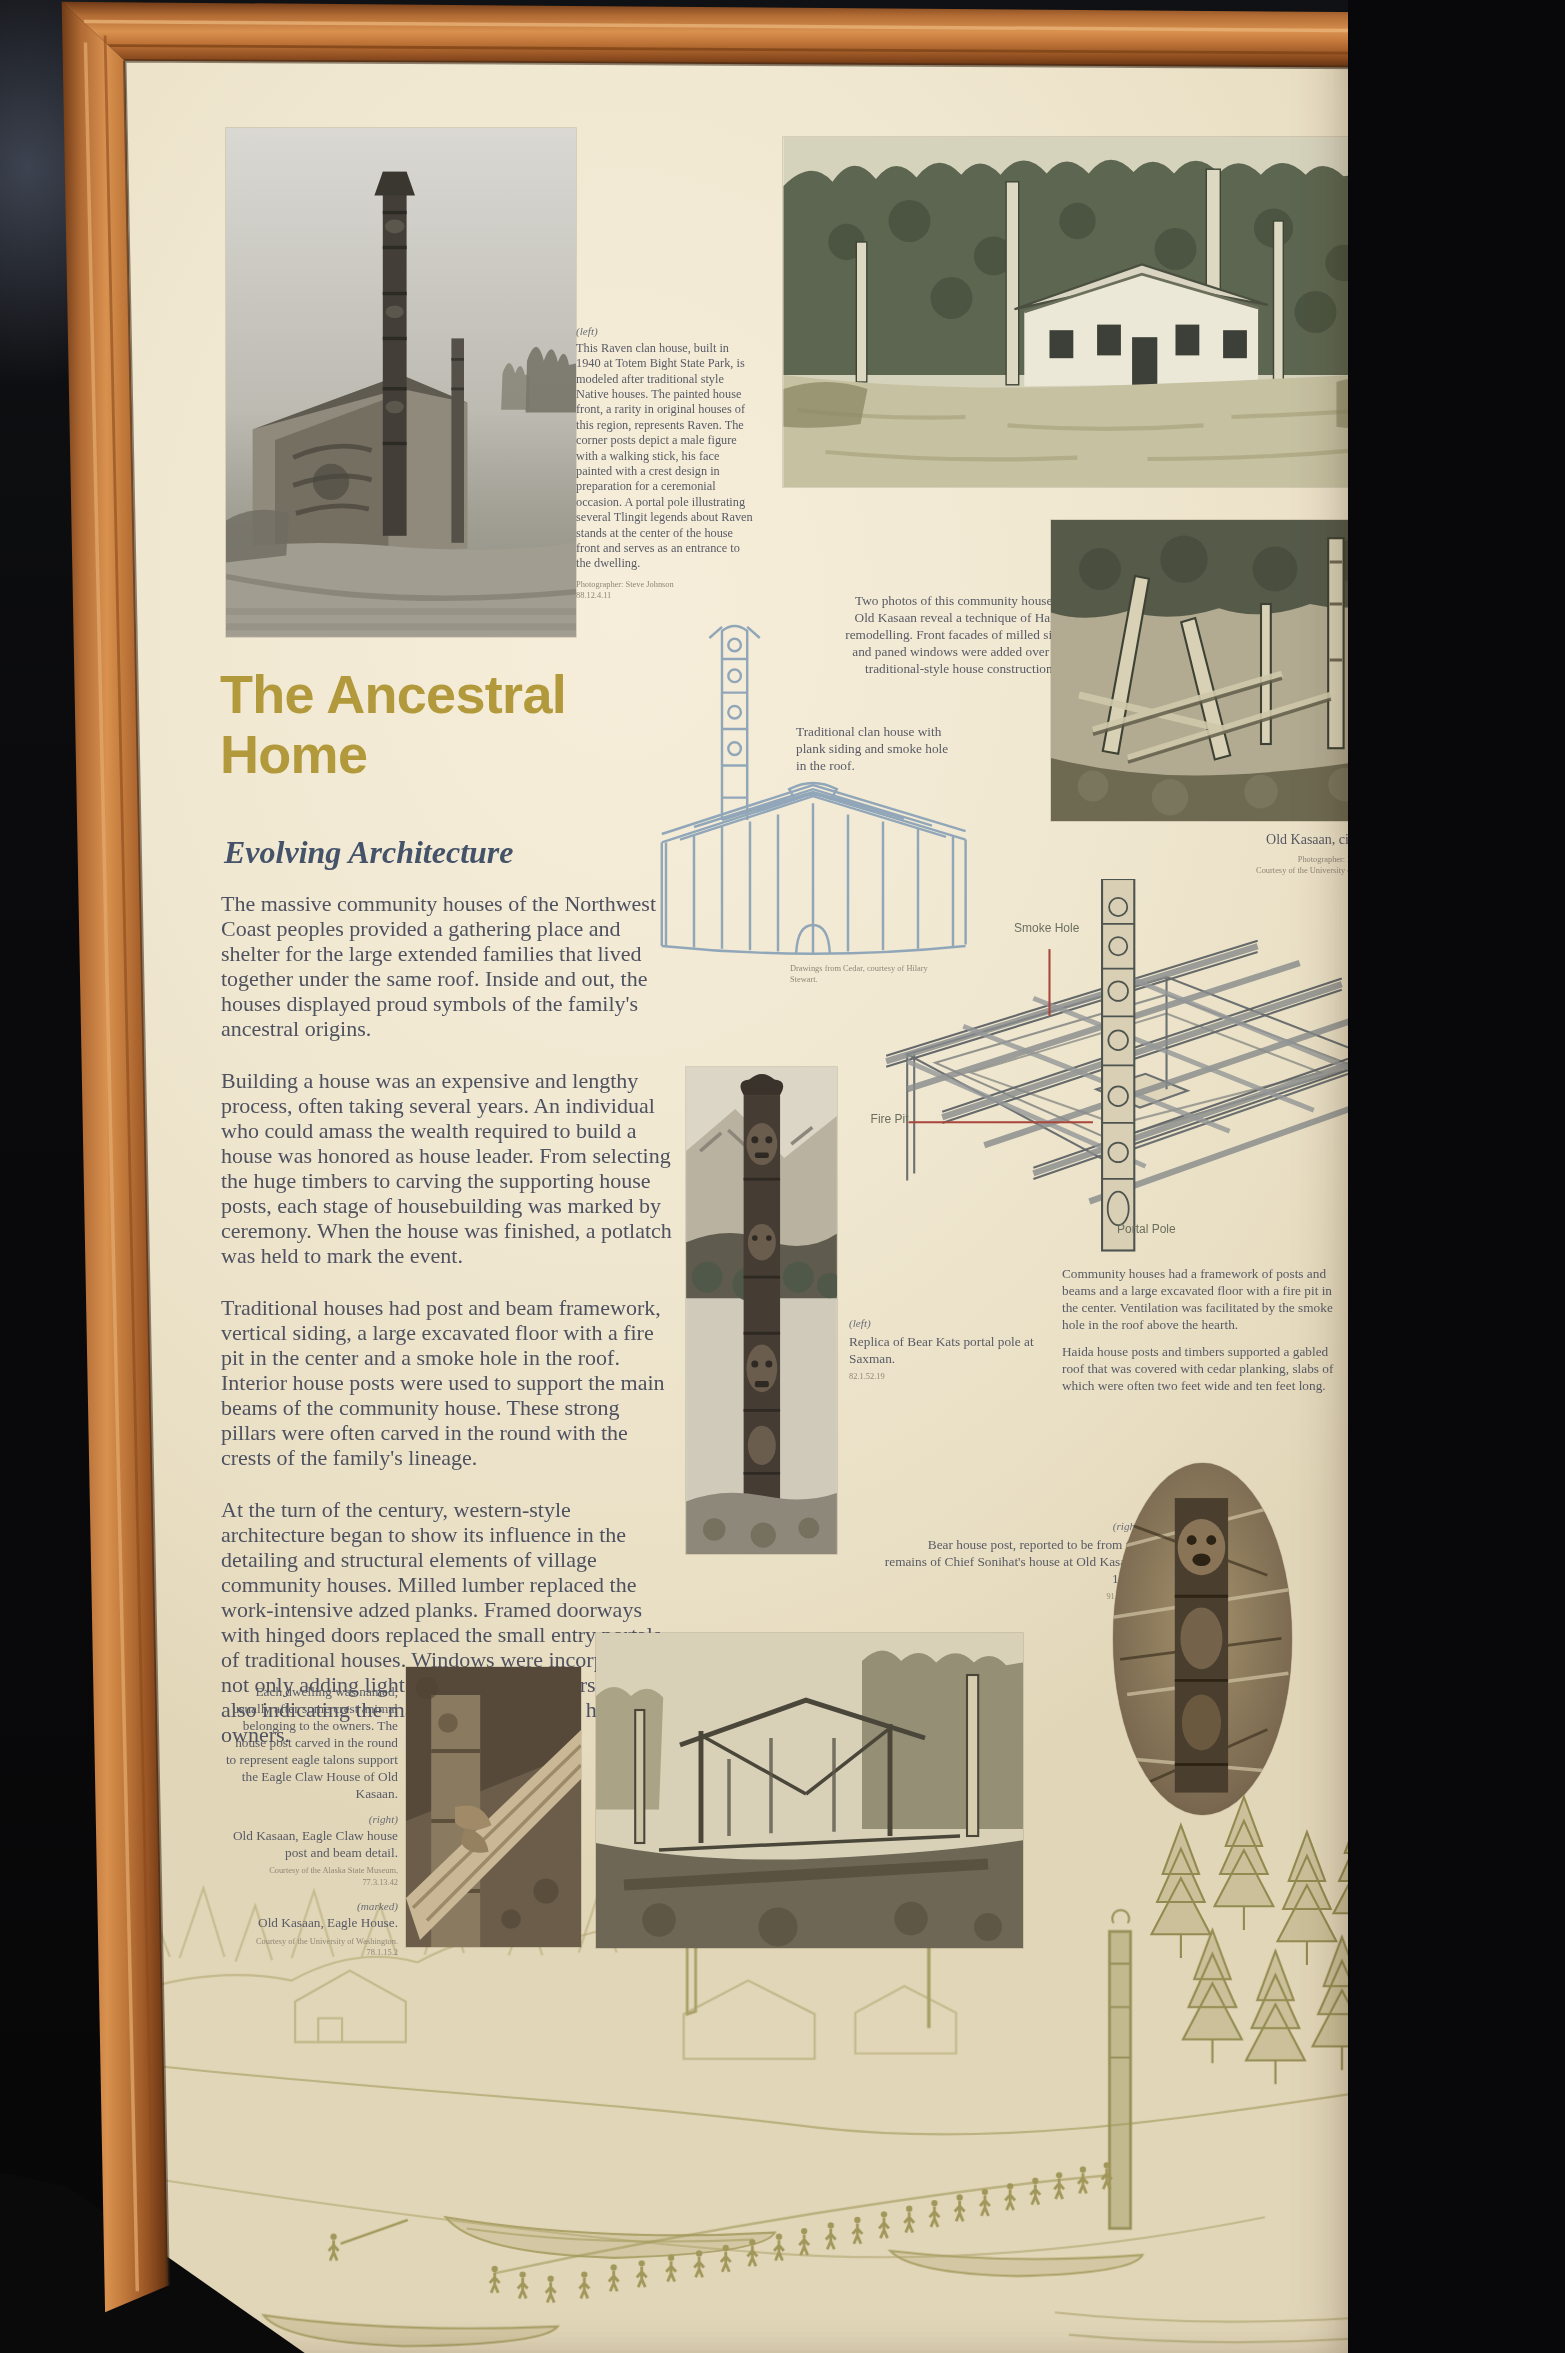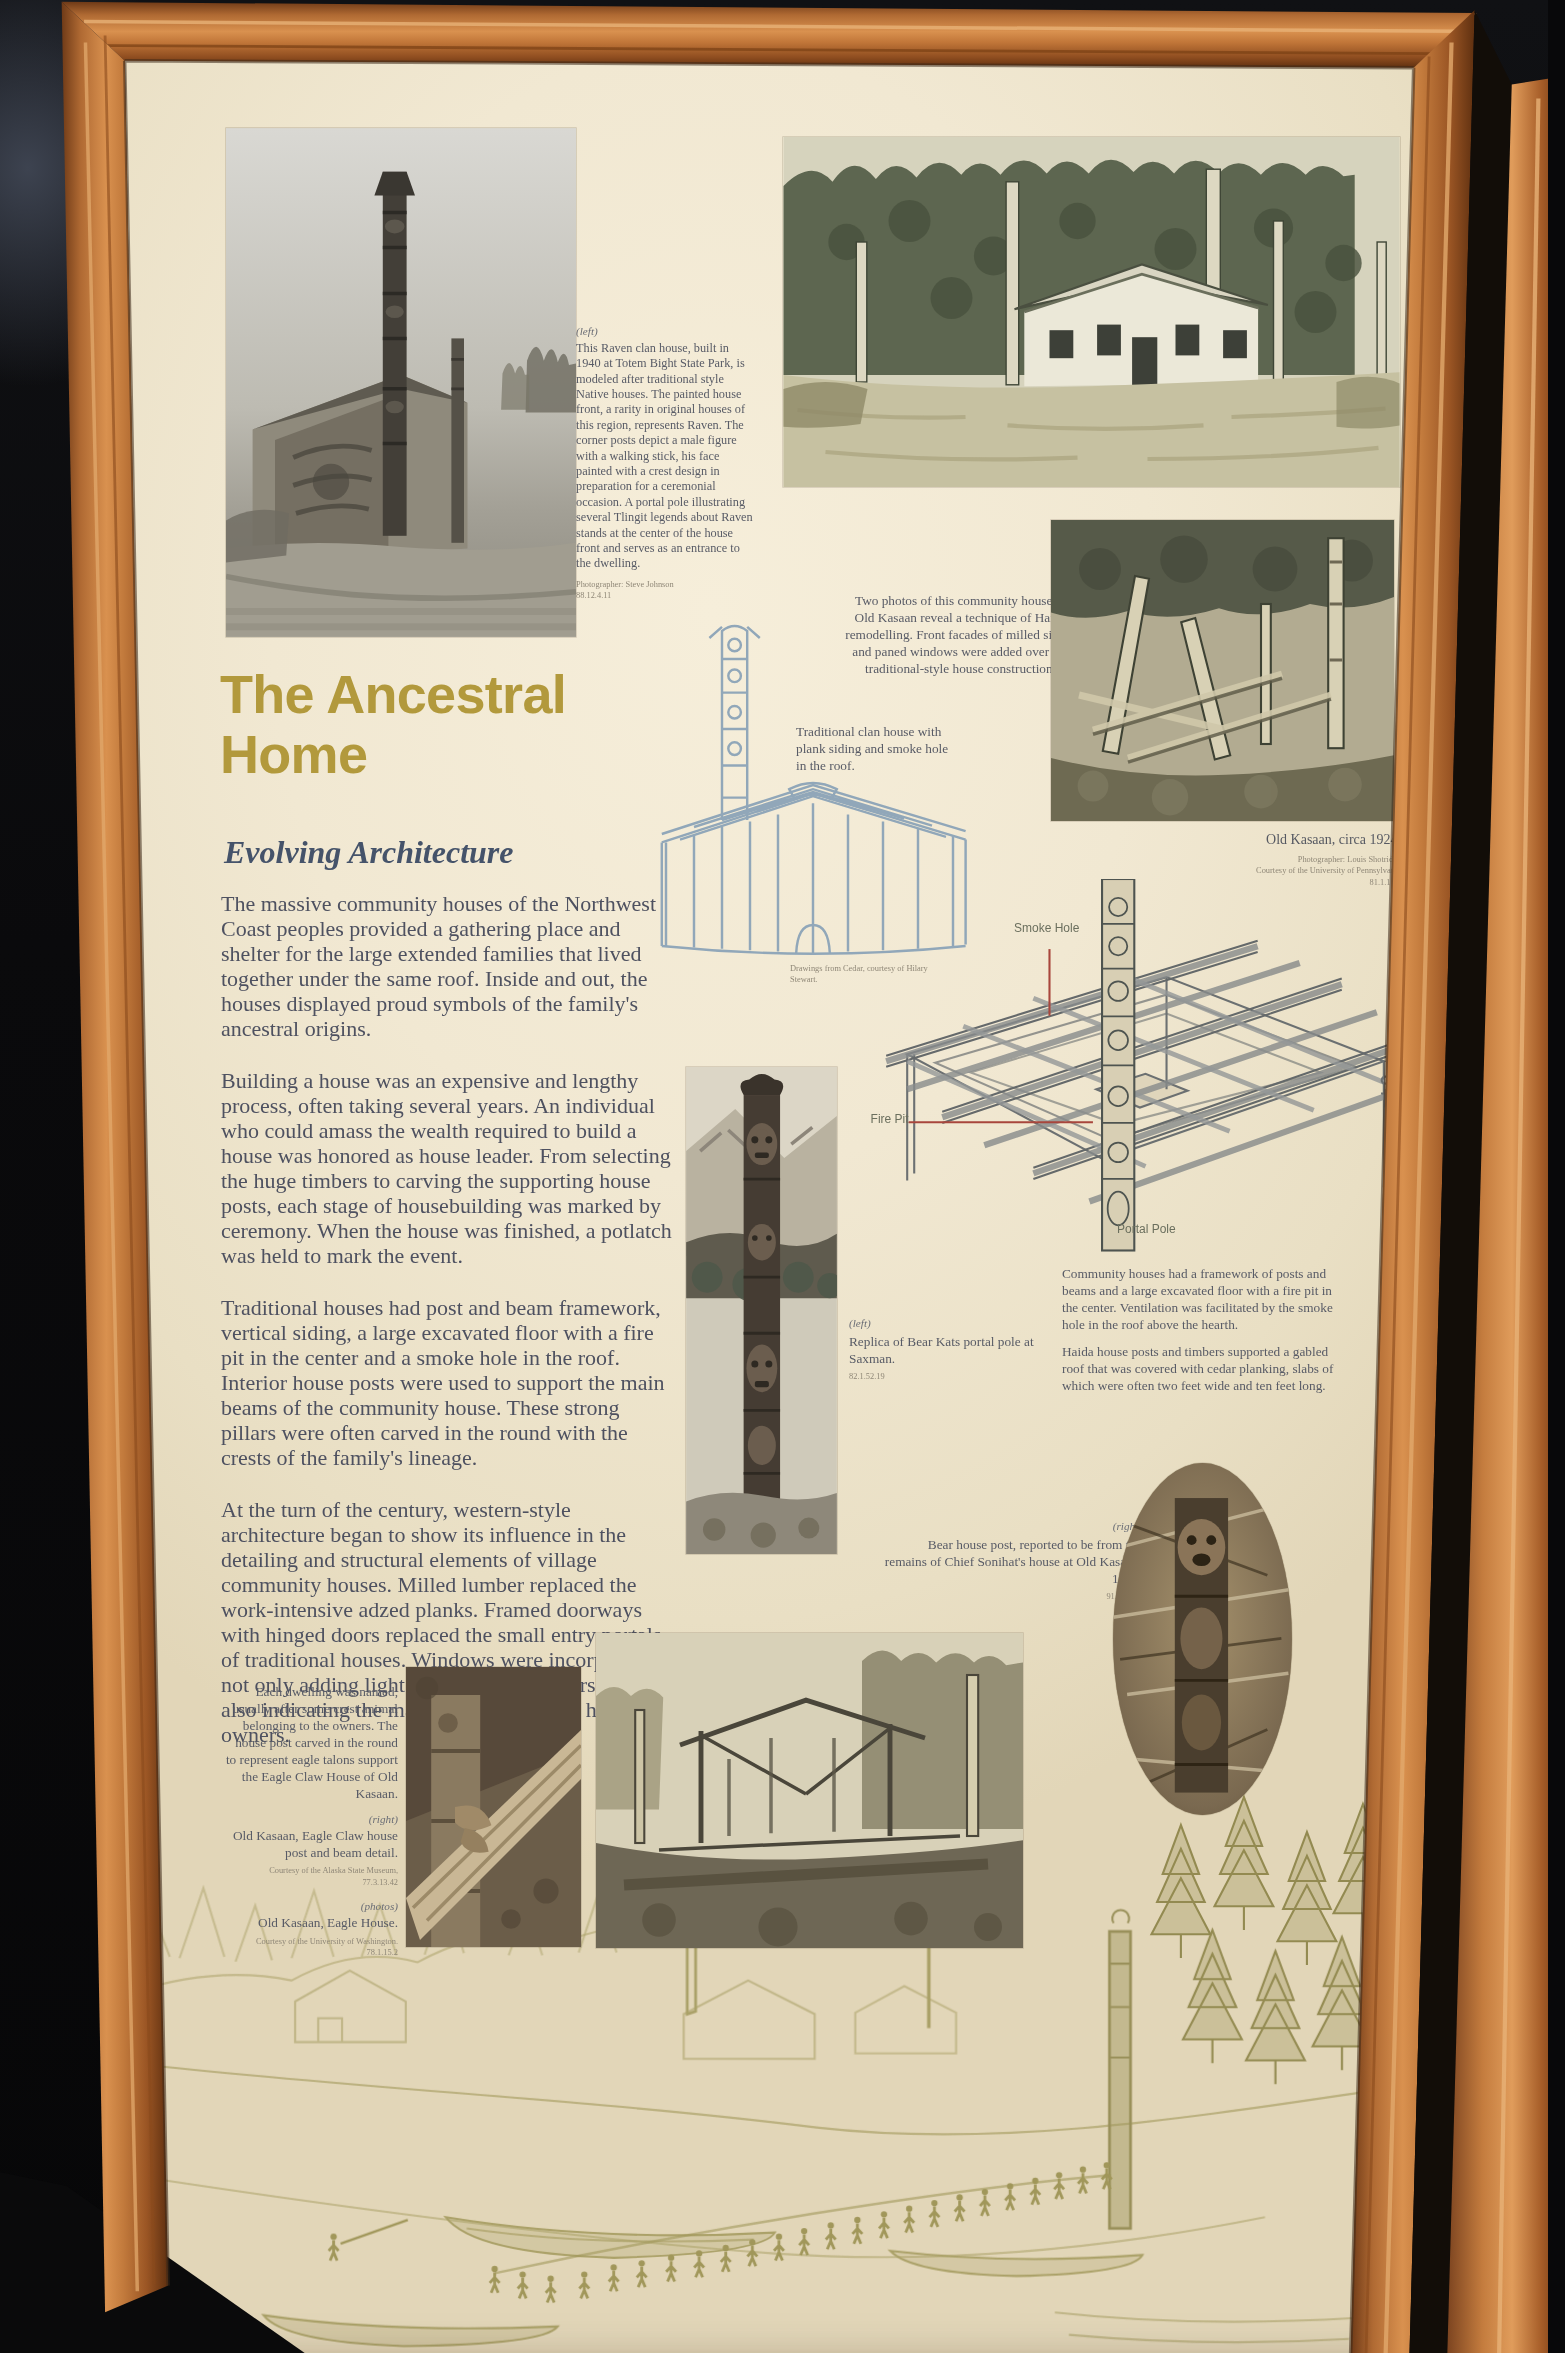--- a/index.html
+++ b/index.html
@@ -1,16 +1,16 @@
 <!DOCTYPE html>
 <html style="font-size:11.2px"><head>
 <meta charset="utf-8">
 <style>
   html,body{margin:0;padding:0;background:#08080a;}
-  .stage{position:relative;width:1548px;height:2354px;overflow:hidden;
+  .stage{position:relative;width:1348px;height:2354px;overflow:hidden;
          font-family:"Liberation Serif",serif;}
   
   .wall{position:absolute;inset:0;background:
         radial-gradient(294px 364px at 28px 168px, #3d4350 0%, rgba(20,22,28,0) 60%),
         linear-gradient(180deg,#101114 0%, #0a0a0c 40%, #070708 100%);}
   
   .poster{position:absolute;inset:0;
           clip-path:polygon(125px 60px,1414px 67px,1351px 2354px,301px 2354px,165px 2290px);
           background:
             radial-gradient(981px 1261px at 46% 26%, #f6eeda 0%, #f1e8d2 45%, #e9dfc4 80%, #e2d6b8 100%);}
@@ -457,21 +457,21 @@
         <path d="M88,190 h76 M88,310 h76 M88,430 h76" stroke="#2e2415" stroke-width="4"></path>
       </svg>
     </div>
 
     <div class="abs right" style="left:223px;top:1683px;width:175px;">
       <div class="cap">Each dwelling was named, usually after some crest animal belonging to the owners. The house post carved in the round to represent eagle talons support the Eagle Claw House of Old Kasaan.</div>
       <div class="tag" style="margin-top:9.8px;">(right)</div>
       <div class="cap" style="margin-top:1.4px;">Old Kasaan, Eagle Claw house post and beam detail.</div>
       <div class="tiny" style="margin-top:4.2px;">Courtesy of the Alaska State Museum,</div>
       <div class="tiny">77.3.13.42</div>
-      <div class="tag" style="margin-top:11.2px;">(photos)</div>
+      <div class="tag" style="margin-top:11.2px;">(marked)</div>
       <div class="cap" style="margin-top:1.4px;">Old Kasaan, Eagle House.</div>
       <div class="tiny" style="margin-top:4.2px;">Courtesy of the University of Washington.</div>
       <div class="tiny">78.1.15.2</div>
     </div>
 
     <div class="photo" style="left:406px;top:1667px;width:175px;height:280px;">
       <svg width="175" height="280" viewBox="0 0 250 400">
         <rect width="250" height="400" fill="#6b5d49"></rect>
         <path d="M0,0 h250 v120 L0,220 Z" fill="#57493a"></path>
         <rect x="36" y="40" width="70" height="360" fill="#8a7a60"></rect>

